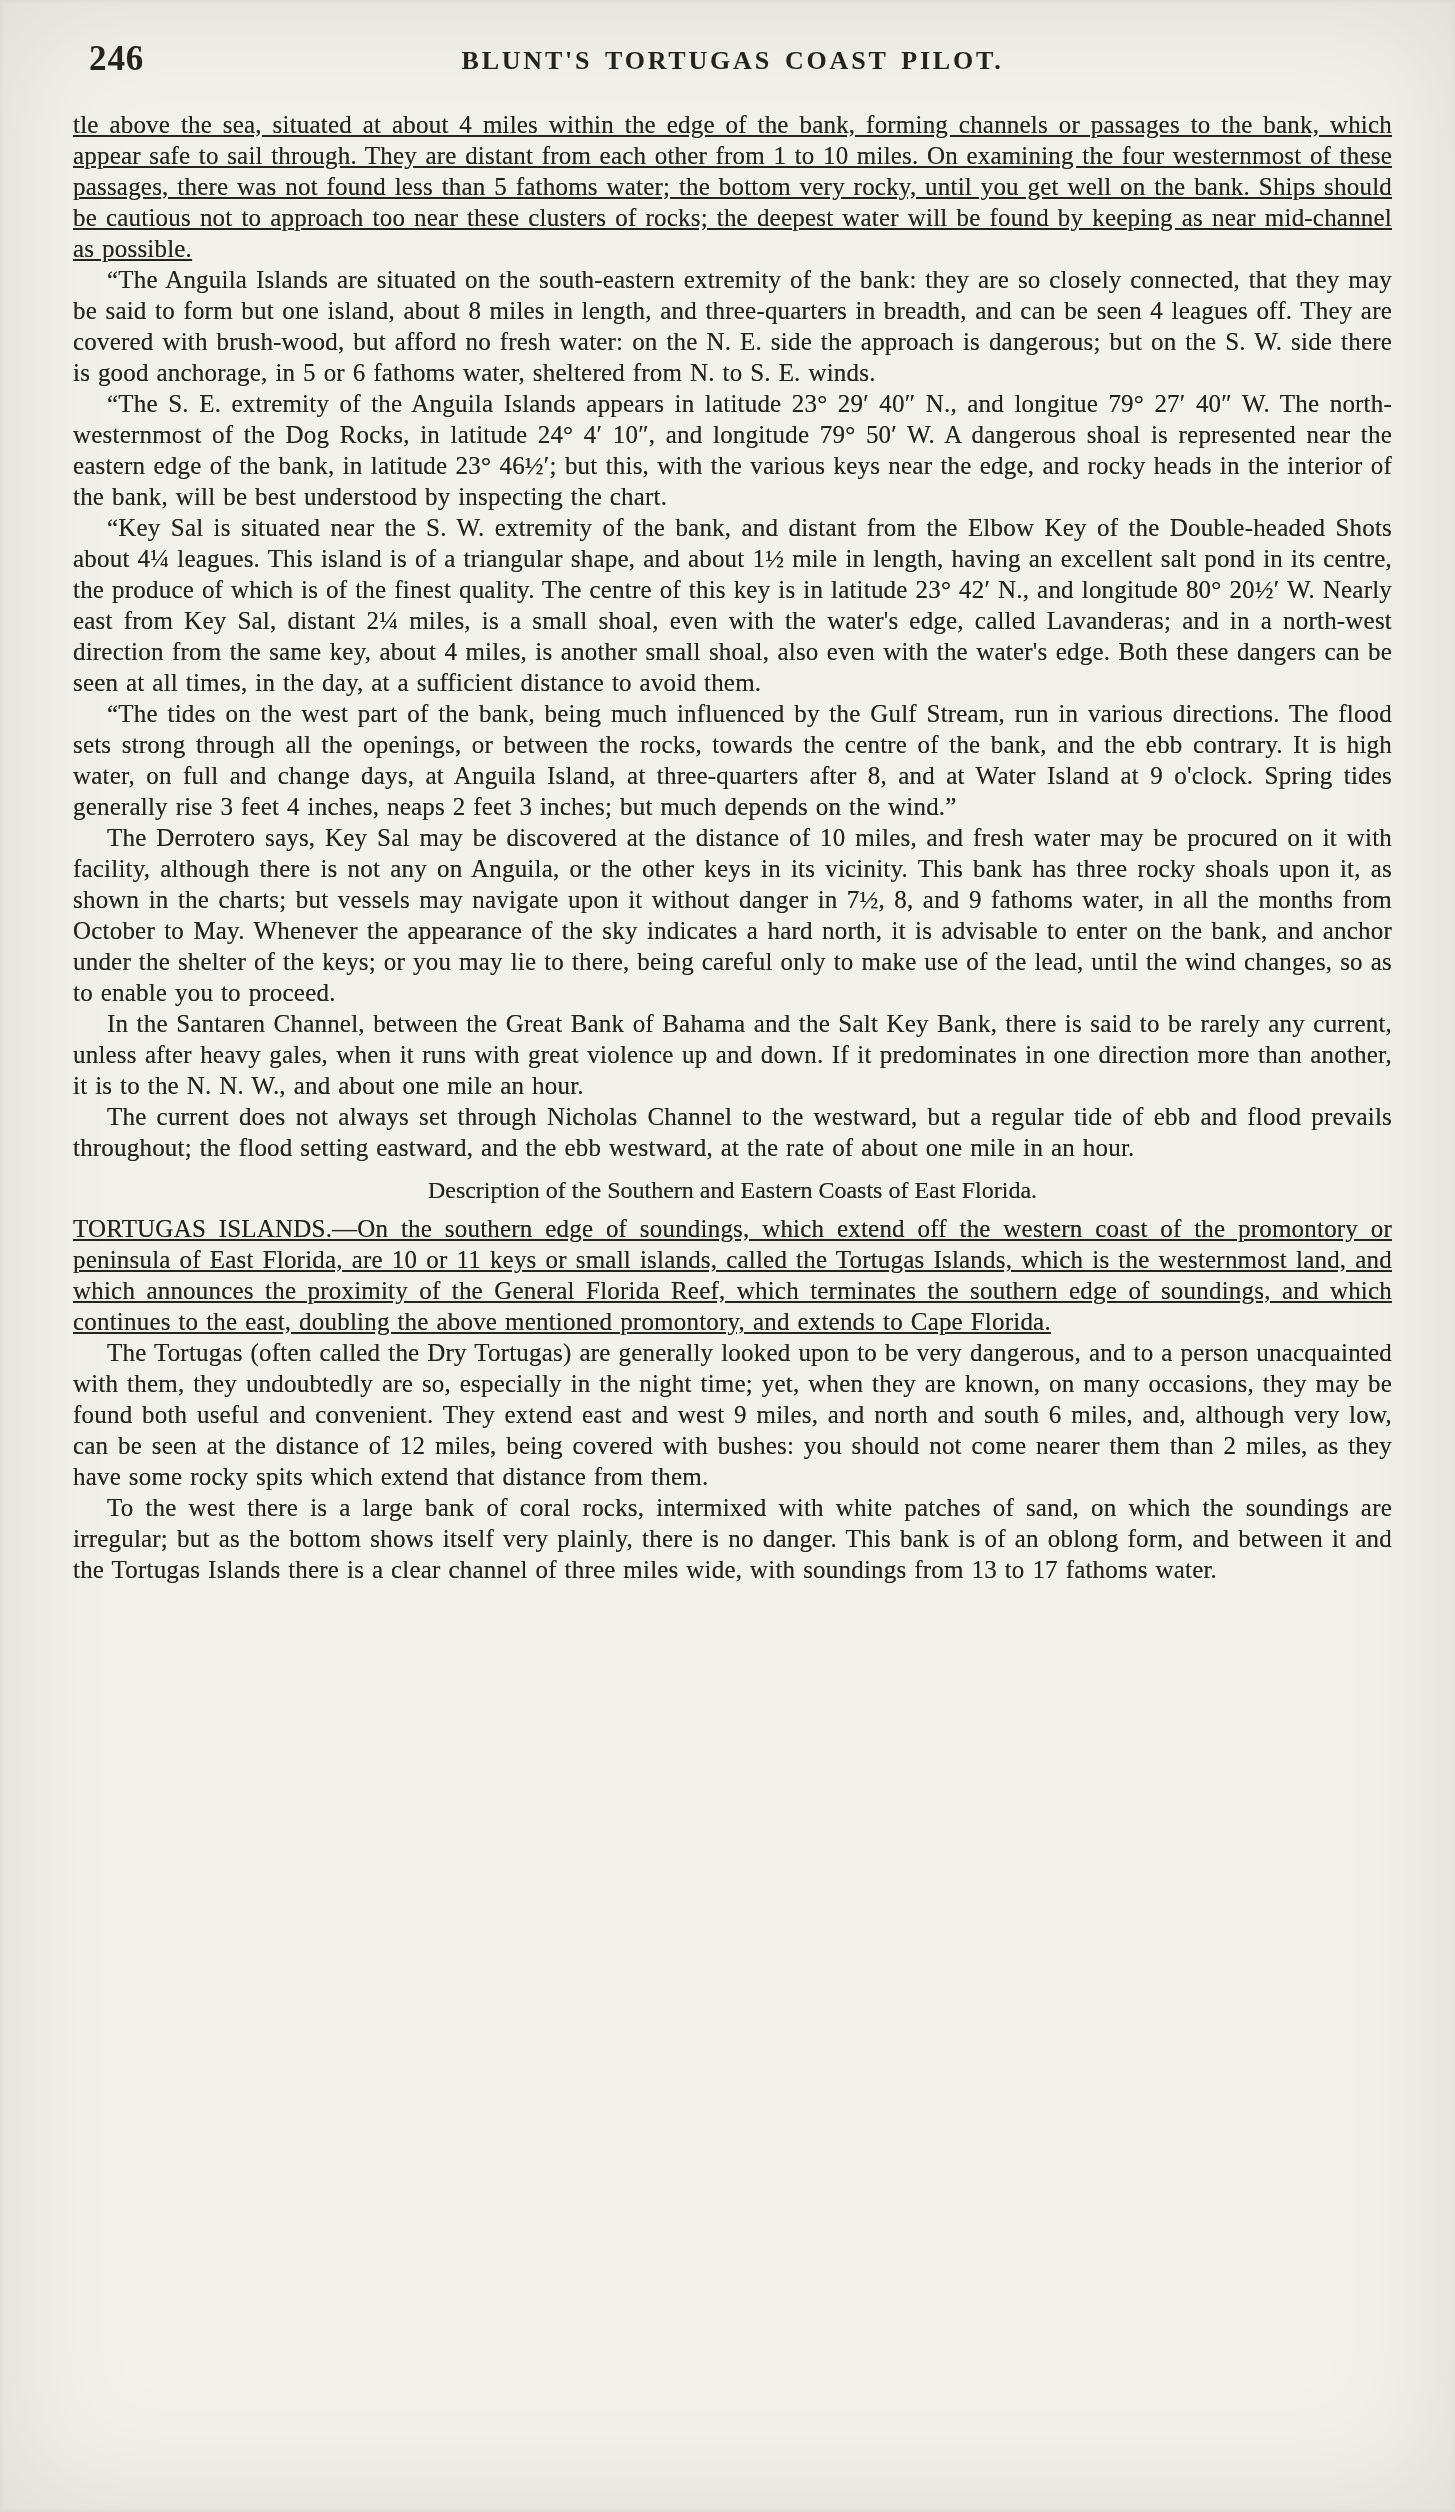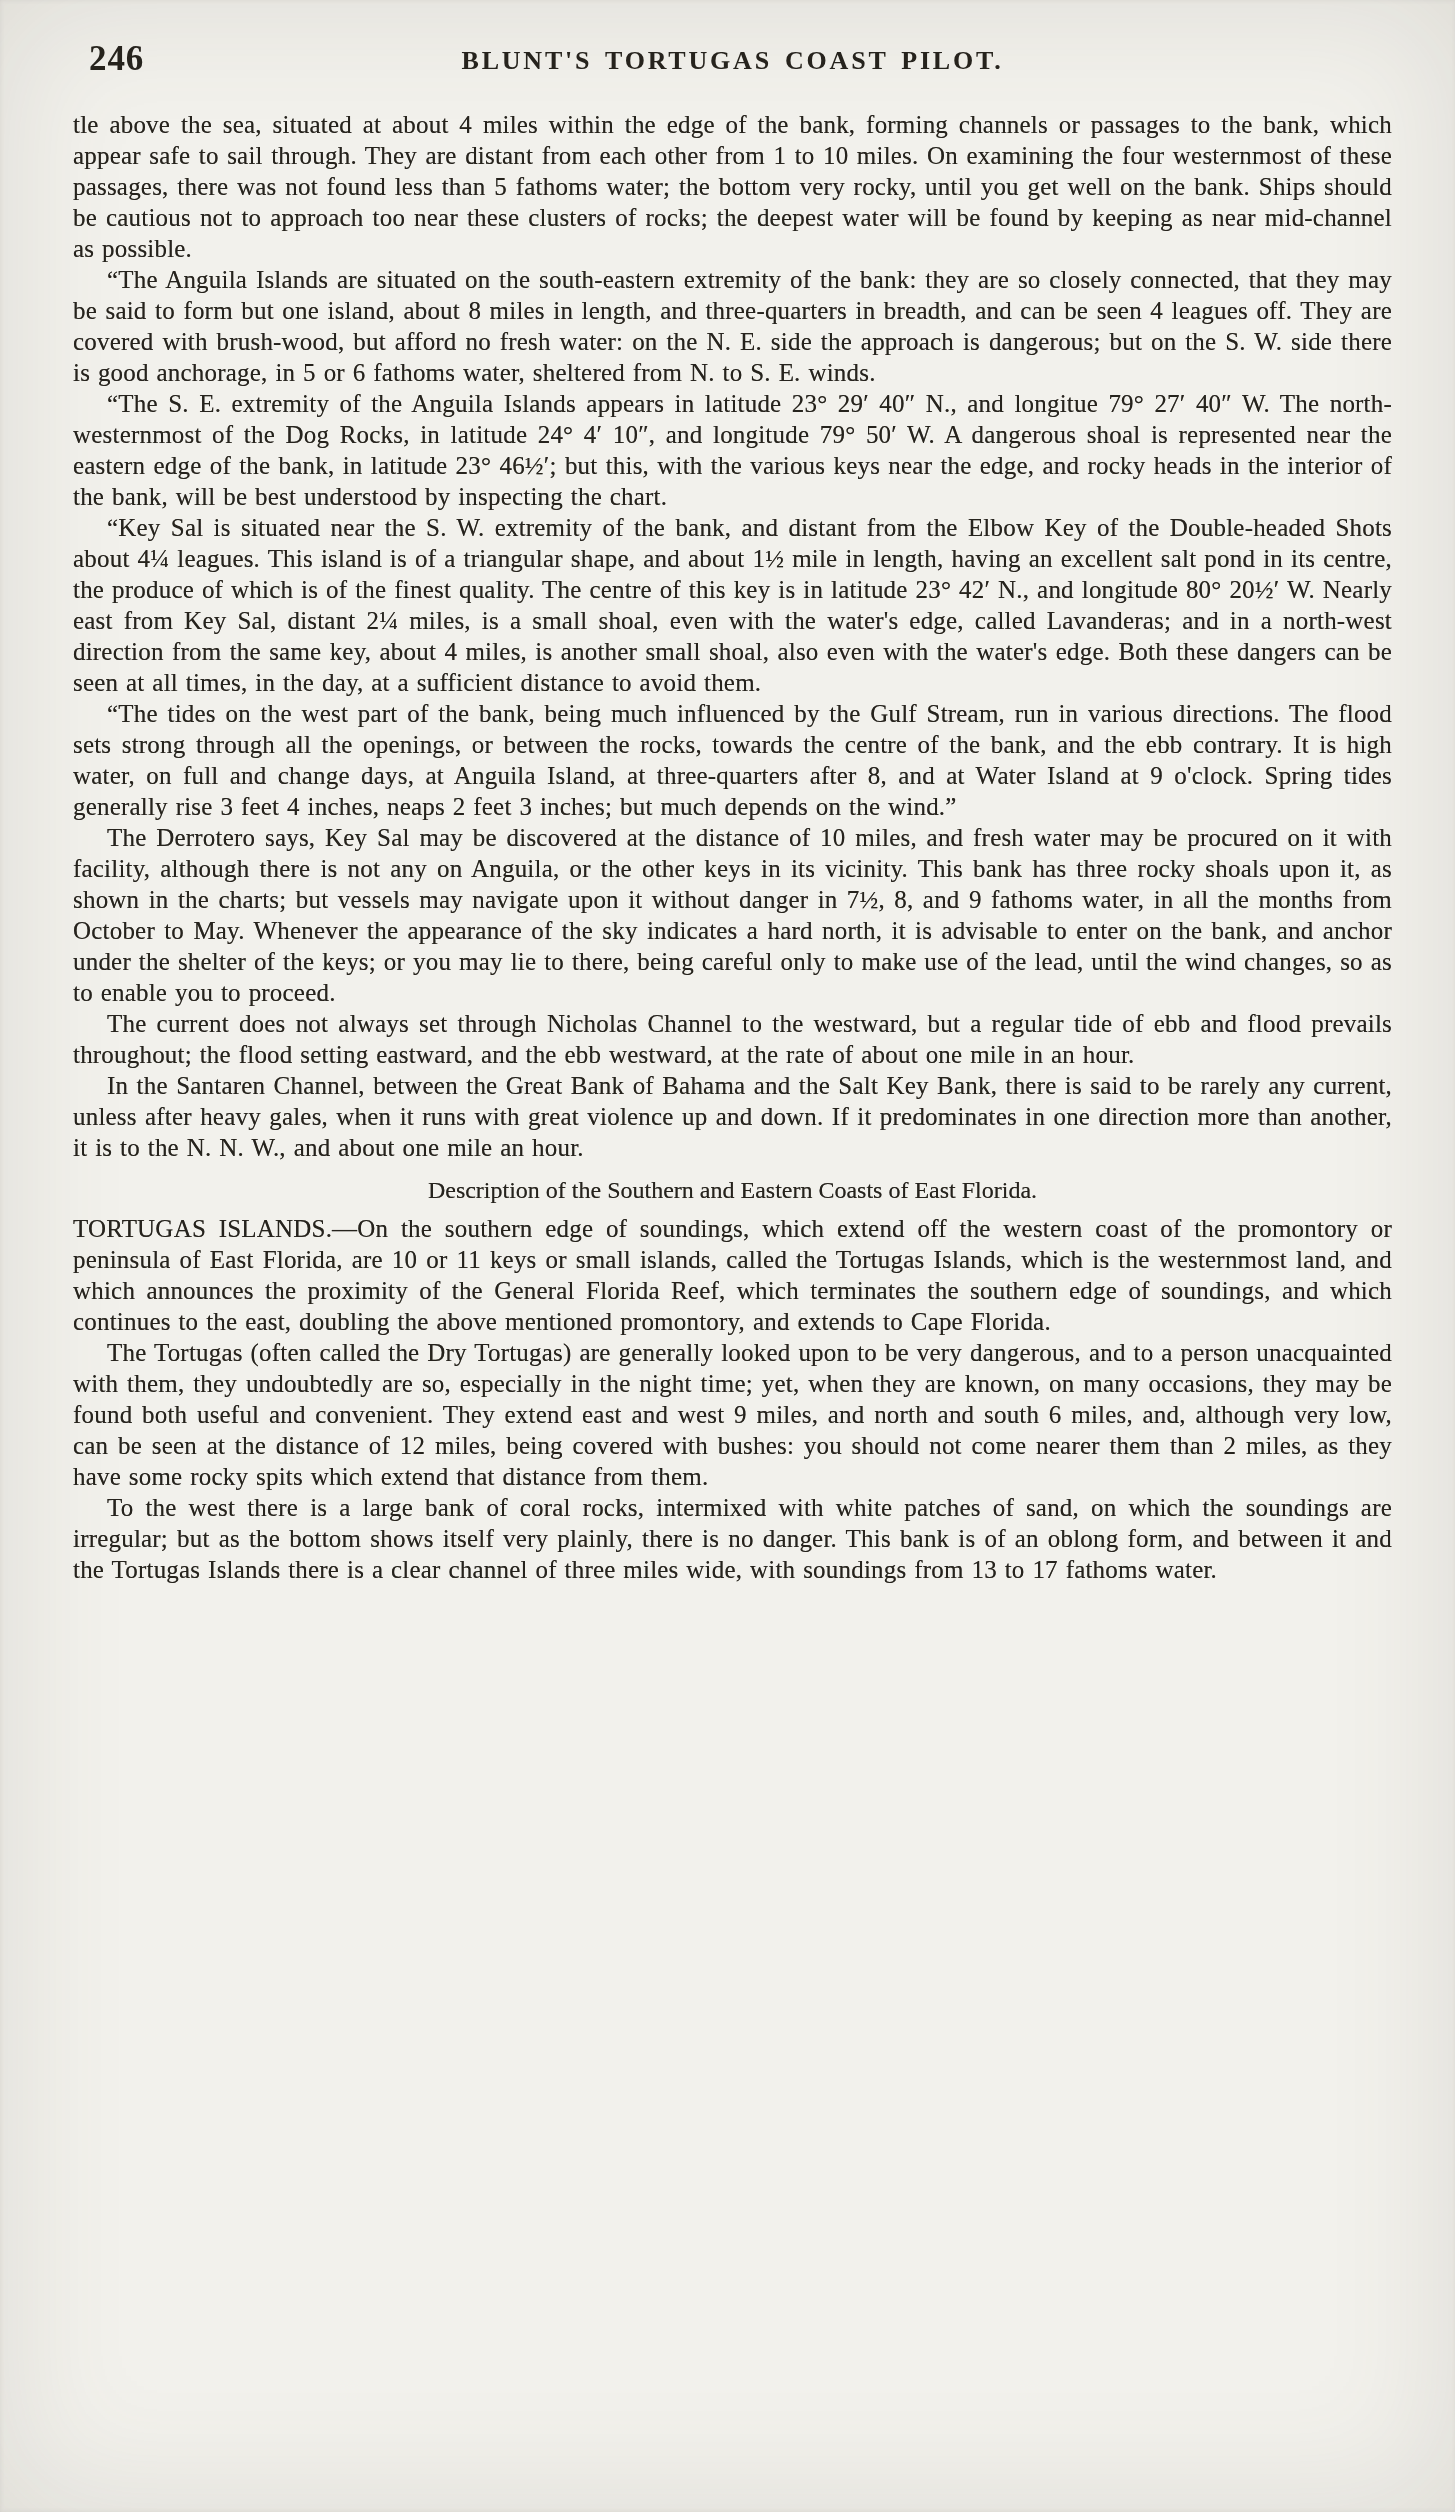--- a/index.html
+++ b/index.html
@@ -54,20 +54,21 @@
     font-size: 25px;
     line-height: 31px;
     text-align: justify;
     text-indent: 34px;
     letter-spacing: 0.2px;
     word-spacing: 1.4px;
     text-shadow: 0 0 0.5px rgba(40, 36, 30, 0.55);
   }
   .body-text p.flush {
     text-indent: 0;
+    text-decoration: underline;
   }
   .section-heading {
     margin: 12.2px 0 8.4px 0;
     text-align: center;
     font-size: 24px;
     line-height: 30px;
     text-shadow: 0 0 0.5px rgba(40, 36, 30, 0.55);
   }
 </style>
 </head>
@@ -81,22 +82,22 @@
       <span class="running-title">BLUNT'S TORTUGAS COAST PILOT.</span>
     </div>
 
     <div class="body-text">
       <p class="flush">tle above the sea, situated at about 4 miles within the edge of the bank, forming channels or passages to the bank, which appear safe to sail through. They are distant from each other from 1 to 10 miles. On examining the four westernmost of these passages, there was not found less than 5 fathoms water; the bottom very rocky, until you get well on the bank. Ships should be cautious not to approach too near these clusters of rocks; the deepest water will be found by keeping as near mid-channel as possible.</p>
       <p>“The Anguila Islands are situated on the south-eastern extremity of the bank: they are so closely connected, that they may be said to form but one island, about 8 miles in length, and three-quarters in breadth, and can be seen 4 leagues off. They are covered with brush-wood, but afford no fresh water: on the N. E. side the approach is dangerous; but on the S. W. side there is good anchorage, in 5 or 6 fathoms water, sheltered from N. to S. E. winds.</p>
       <p>“The S. E. extremity of the Anguila Islands appears in latitude 23° 29′ 40″ N., and longitue 79° 27′ 40″ W. The north-westernmost of the Dog Rocks, in latitude 24° 4′ 10″, and longitude 79° 50′ W. A dangerous shoal is represented near the eastern edge of the bank, in latitude 23° 46½′; but this, with the various keys near the edge, and rocky heads in the interior of the bank, will be best understood by inspecting the chart.</p>
       <p>“Key Sal is situated near the S. W. extremity of the bank, and distant from the Elbow Key of the Double-headed Shots about 4¼ leagues. This island is of a triangular shape, and about 1½ mile in length, having an excellent salt pond in its centre, the produce of which is of the finest quality. The centre of this key is in latitude 23° 42′ N., and longitude 80° 20½′ W. Nearly east from Key Sal, distant 2¼ miles, is a small shoal, even with the water's edge, called Lavanderas; and in a north-west direction from the same key, about 4 miles, is another small shoal, also even with the water's edge. Both these dangers can be seen at all times, in the day, at a sufficient distance to avoid them.</p>
       <p>“The tides on the west part of the bank, being much influenced by the Gulf Stream, run in various directions. The flood sets strong through all the openings, or between the rocks, towards the centre of the bank, and the ebb contrary. It is high water, on full and change days, at Anguila Island, at three-quarters after 8, and at Water Island at 9 o'clock. Spring tides generally rise 3 feet 4 inches, neaps 2 feet 3 inches; but much depends on the wind.”</p>
       <p>The Derrotero says, Key Sal may be discovered at the distance of 10 miles, and fresh water may be procured on it with facility, although there is not any on Anguila, or the other keys in its vicinity. This bank has three rocky shoals upon it, as shown in the charts; but vessels may navigate upon it without danger in 7½, 8, and 9 fathoms water, in all the months from October to May. Whenever the appearance of the sky indicates a hard north, it is advisable to enter on the bank, and anchor under the shelter of the keys; or you may lie to there, being careful only to make use of the lead, until the wind changes, so as to enable you to proceed.</p>
+      <p>In the Santaren Channel, between the Great Bank of Bahama and the Salt Key Bank, there is said to be rarely any current, unless after heavy gales, when it runs with great violence up and down. If it predominates in one direction more than another, it is to the N. N. W., and about one mile an hour.</p>
       <p>The current does not always set through Nicholas Channel to the westward, but a regular tide of ebb and flood prevails throughout; the flood setting eastward, and the ebb westward, at the rate of about one mile in an hour.</p>
-      <p>In the Santaren Channel, between the Great Bank of Bahama and the Salt Key Bank, there is said to be rarely any current, unless after heavy gales, when it runs with great violence up and down. If it predominates in one direction more than another, it is to the N. N. W., and about one mile an hour.</p>
 
       <div class="section-heading">Description of the Southern and Eastern Coasts of East Florida.</div>
 
       <p class="flush">TORTUGAS ISLANDS.—On the southern edge of soundings, which extend off the western coast of the promontory or peninsula of East Florida, are 10 or 11 keys or small islands, called the Tortugas Islands, which is the westernmost land, and which announces the proximity of the General Florida Reef, which terminates the southern edge of soundings, and which continues to the east, doubling the above mentioned promontory, and extends to Cape Florida.</p>
       <p>The Tortugas (often called the Dry Tortugas) are generally looked upon to be very dangerous, and to a person unacquainted with them, they undoubtedly are so, especially in the night time; yet, when they are known, on many occasions, they may be found both useful and convenient. They extend east and west 9 miles, and north and south 6 miles, and, although very low, can be seen at the distance of 12 miles, being covered with bushes: you should not come nearer them than 2 miles, as they have some rocky spits which extend that distance from them.</p>
       <p>To the west there is a large bank of coral rocks, intermixed with white patches of sand, on which the soundings are irregular; but as the bottom shows itself very plainly, there is no danger. This bank is of an oblong form, and between it and the Tortugas Islands there is a clear channel of three miles wide, with soundings from 13 to 17 fathoms water.</p>
     </div>
 
   </div>
 </div>

